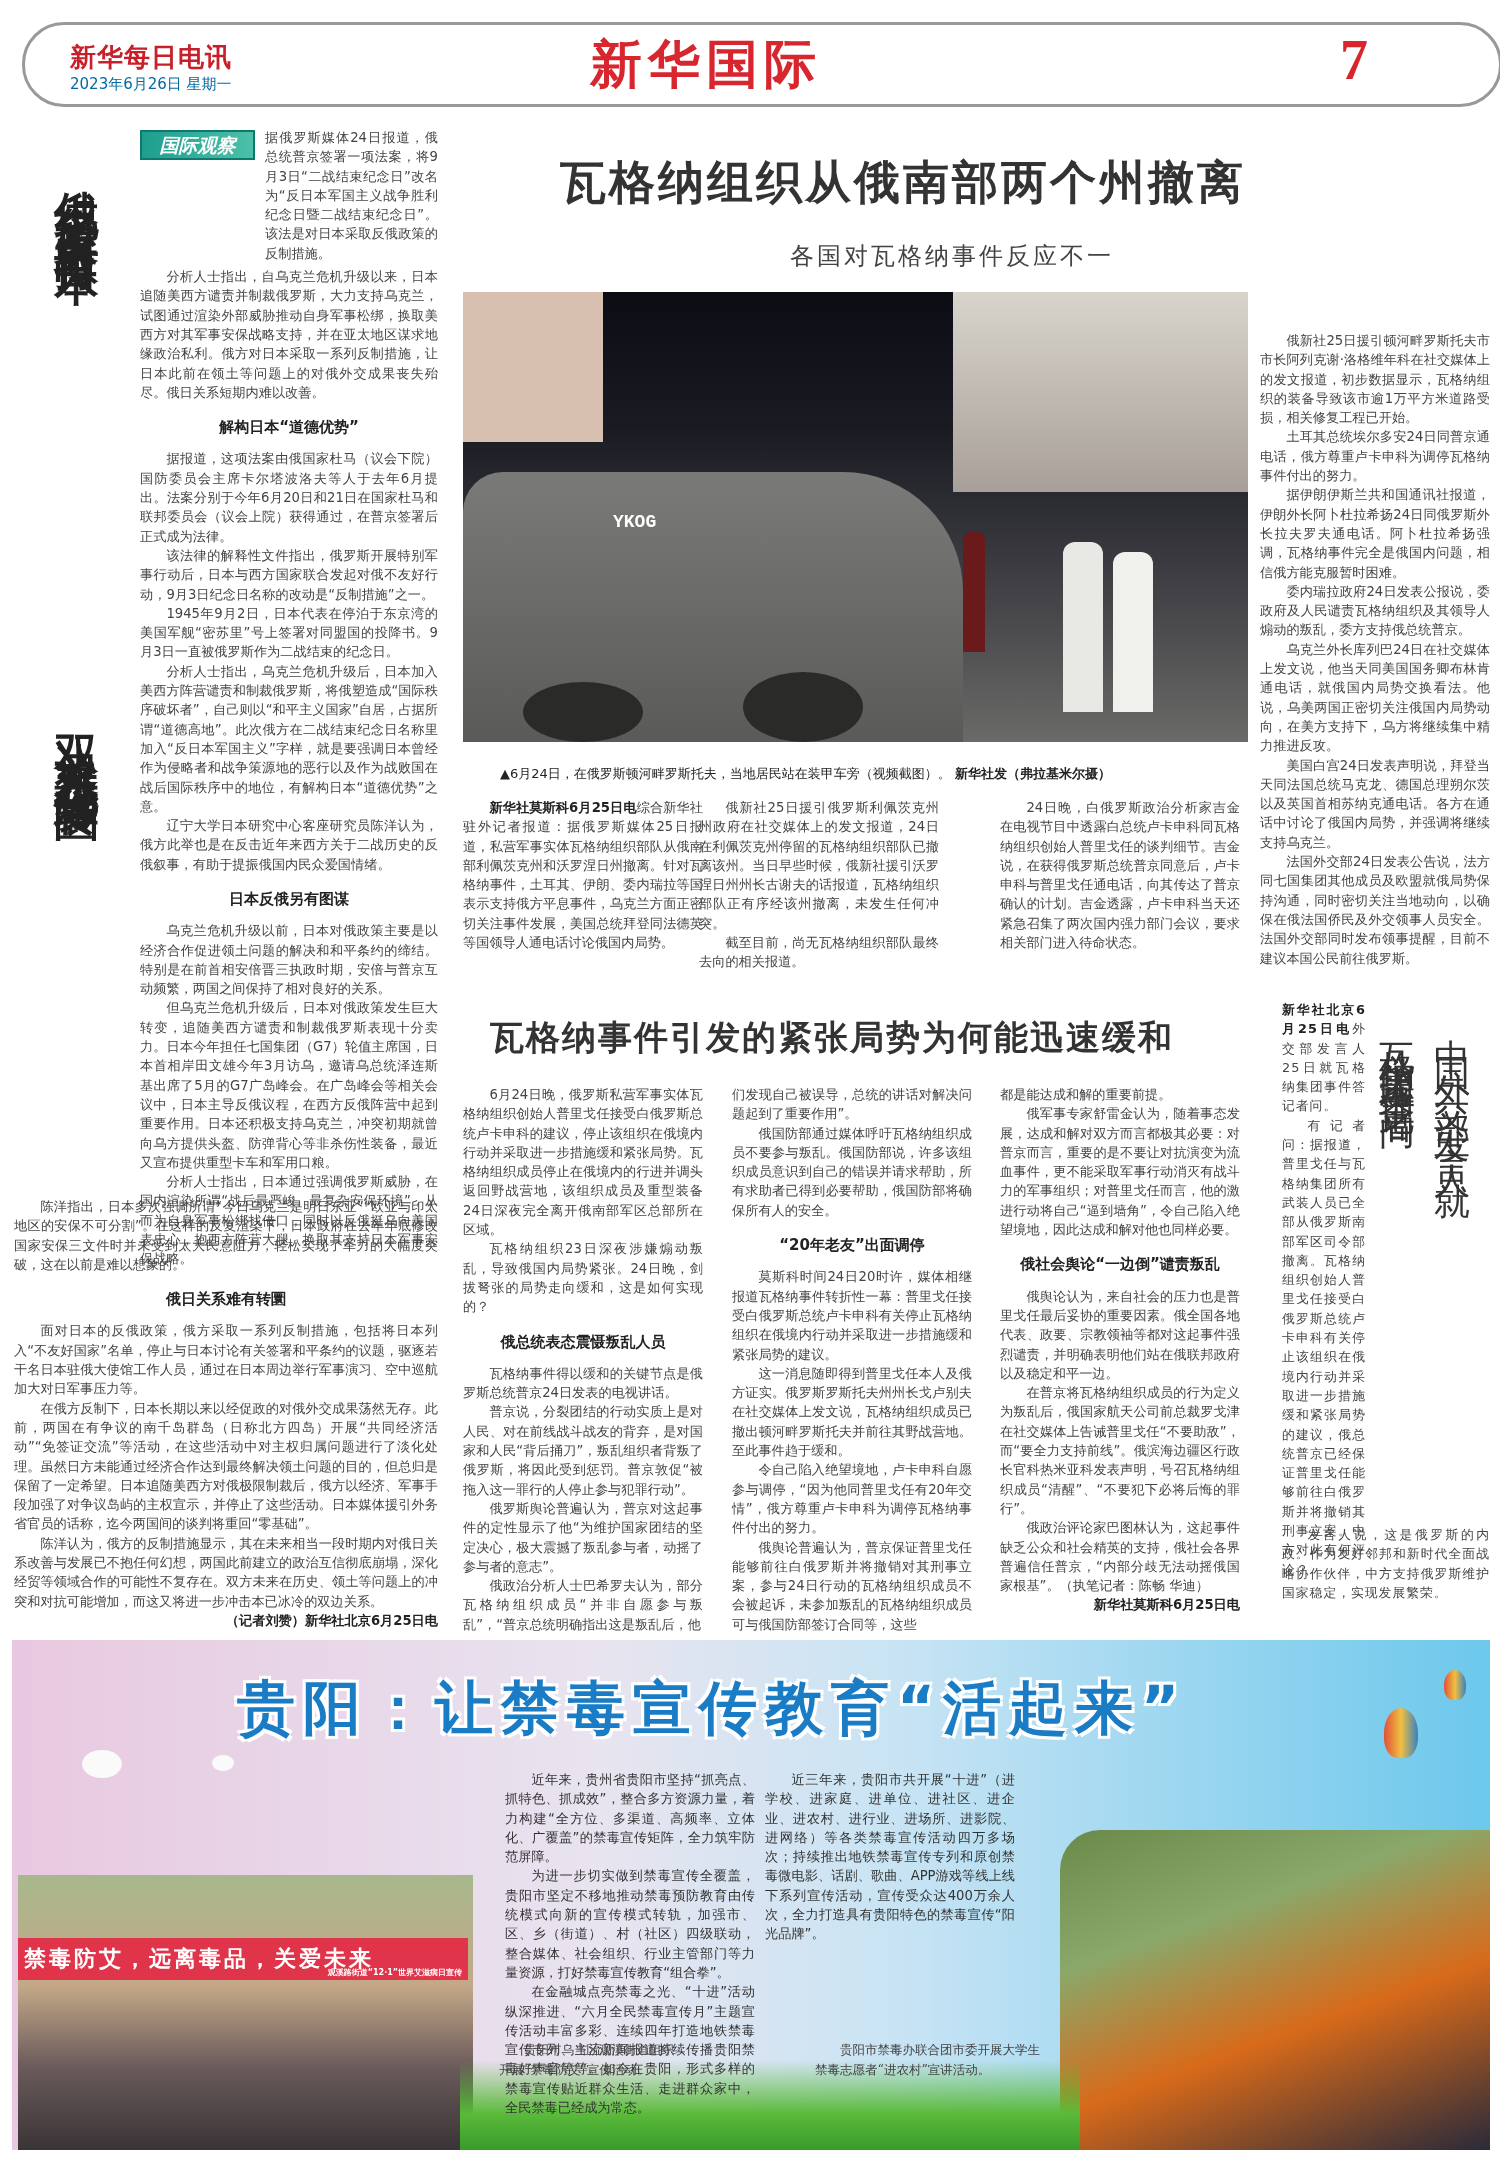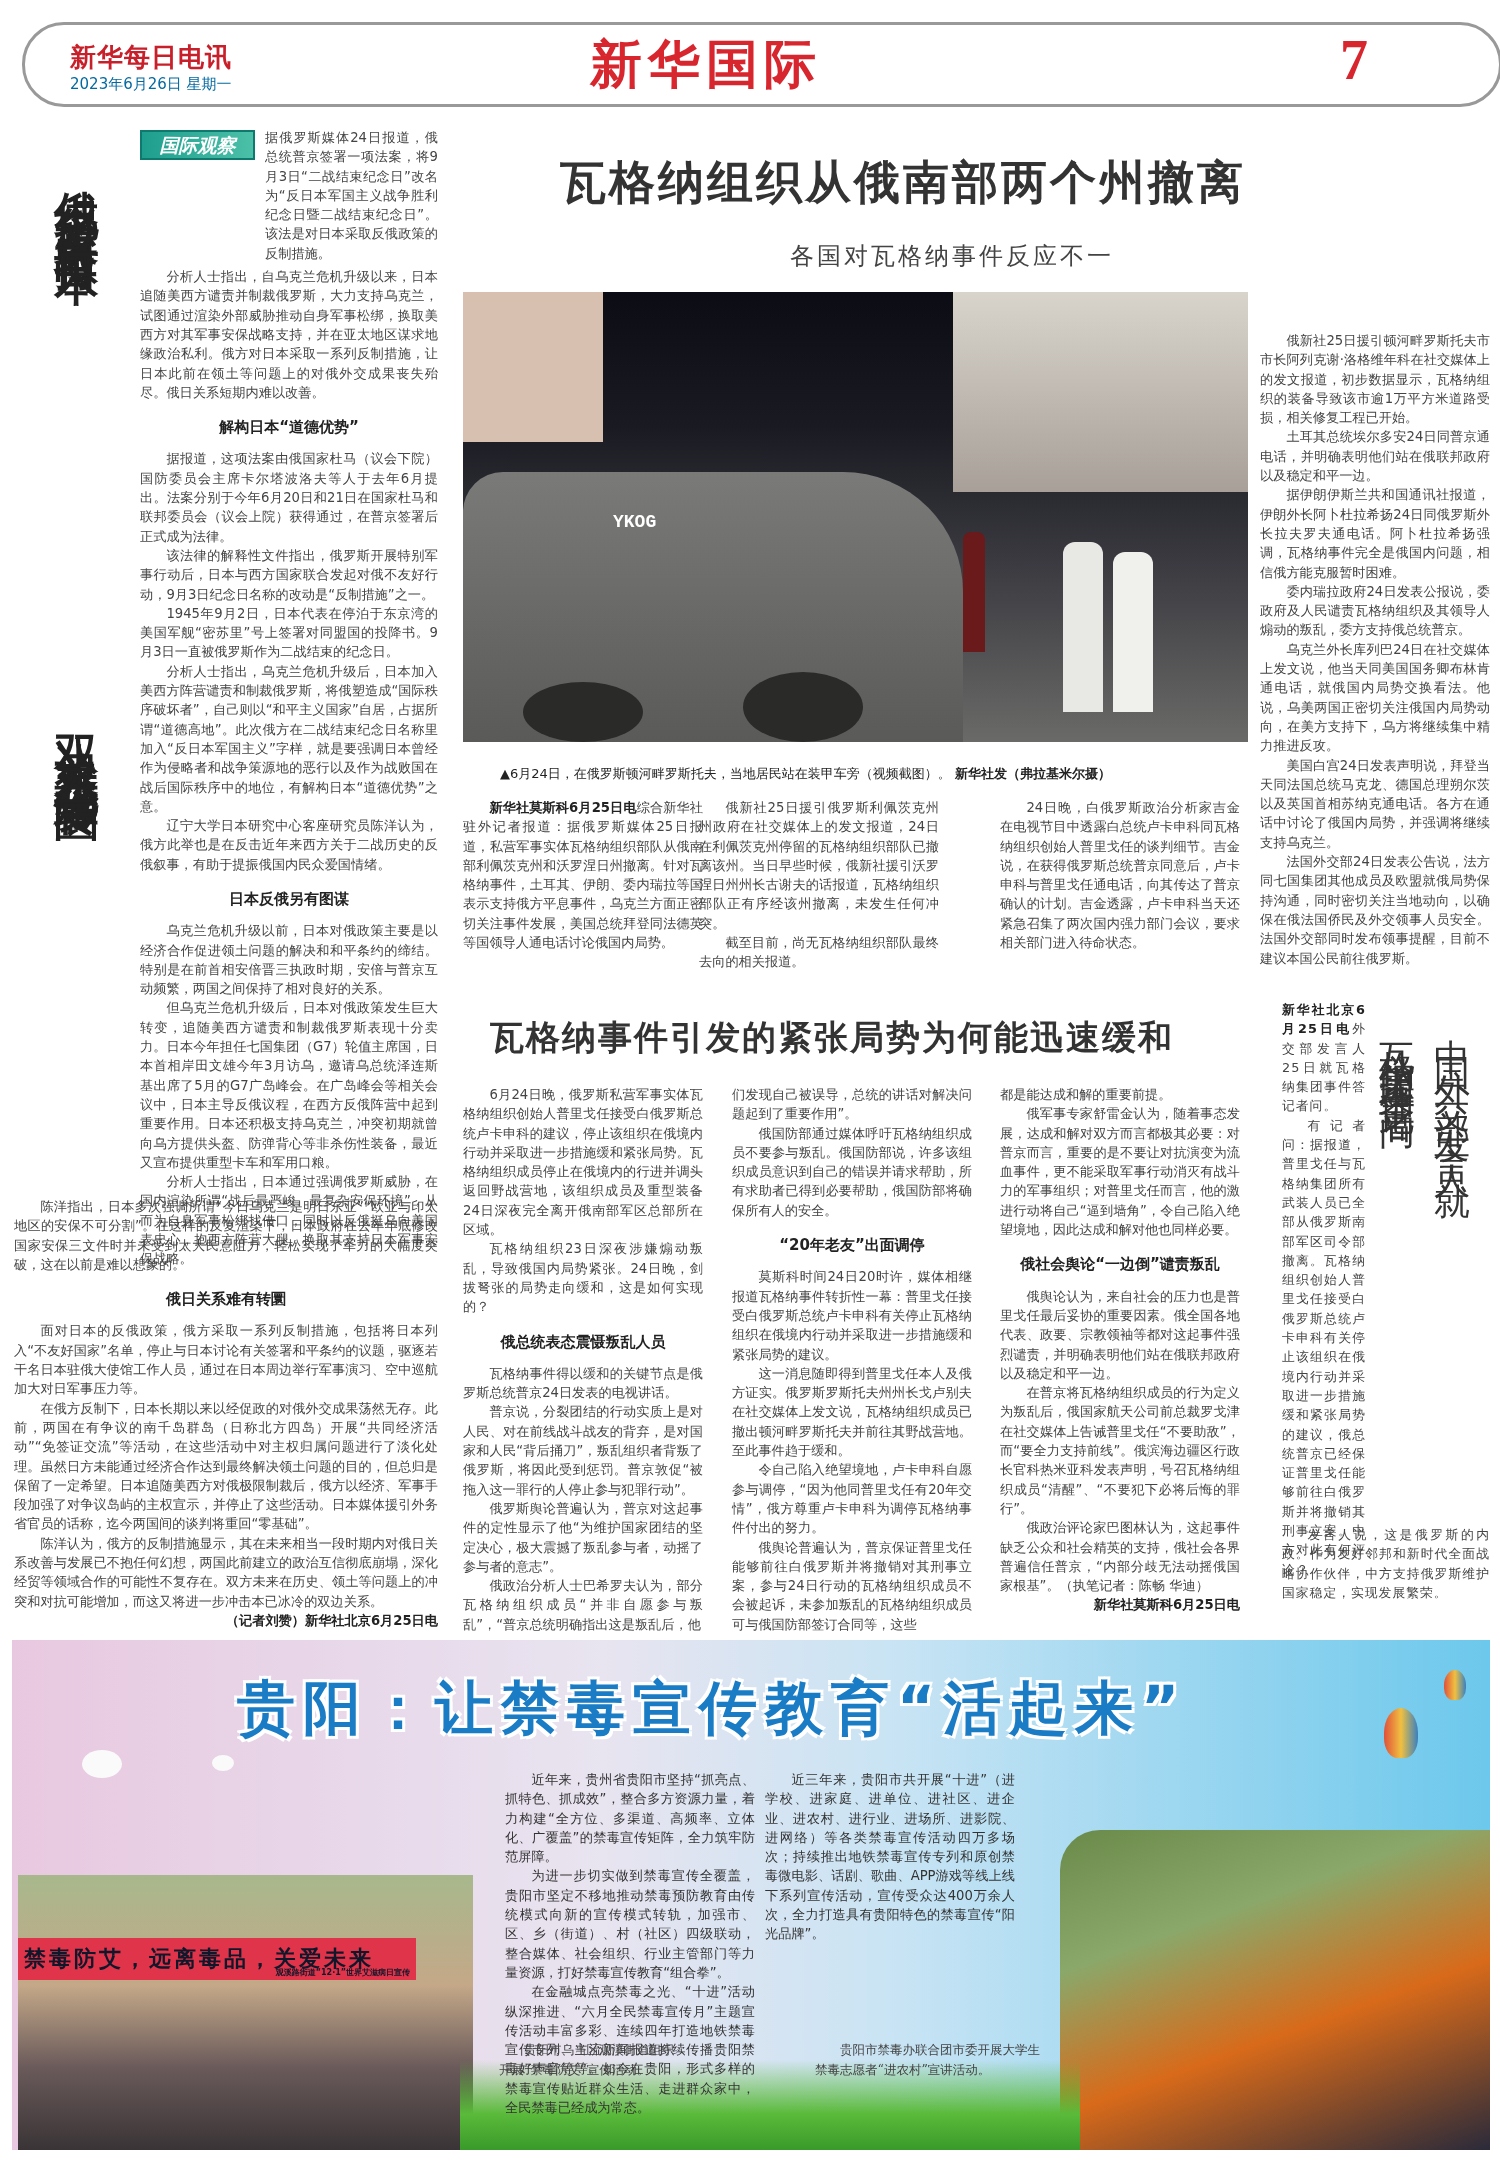--- a/index.html
+++ b/index.html
@@ -18,21 +18,21 @@
 .headline{left:560px;top:152px;font-size:46px;font-weight:bold;color:#333;letter-spacing:3px;font-family:"DejaVu Serif",serif}
 .subtitle{left:790px;top:240px;font-size:24px;color:#444;letter-spacing:3px;font-family:"DejaVu Sans",sans-serif}
 .photo{left:463px;top:292px;width:785px;height:450px;background:linear-gradient(180deg,#0c0c14 0%,#1a1a22 30%,#3a3a40 60%,#6a6a68 100%);overflow:hidden}
 .caption{left:500px;top:765px;font-size:13px;color:#222;font-family:"DejaVu Sans",sans-serif}
 .h2{left:490px;top:1015px;font-size:34px;font-weight:bold;color:#333;letter-spacing:2px;font-family:"DejaVu Serif",serif}
 .ad{left:12px;top:1640px;width:1478px;height:510px;background:linear-gradient(90deg,#e8c8e0 0%,#e8e4f0 40%,#c8e4f4 60%,#6cc8ec 100%);overflow:hidden}
 .ad-title{left:225px;top:30px;font-size:58px;font-weight:bold;color:#1a7cc4;letter-spacing:8px;font-family:"DejaVu Sans",sans-serif;text-shadow:3px 3px 0 #fff,-3px -3px 0 #fff,3px -3px 0 #fff,-3px 3px 0 #fff}
 .ad-text{font-size:13.2px;line-height:19.3px;color:#333;font-family:"DejaVu Sans",sans-serif;text-align:justify}
 .ad-text p{text-indent:2em}
 .ad-cap{font-size:12.5px;line-height:20px;color:#444;font-family:"DejaVu Serif",serif}
-.banner{left:18px;top:1938px;width:398px;height:42px;background:#e0344a;color:#0f172a;font-weight:bold;font-size:22px;line-height:42px;padding-left:6px;font-family:"DejaVu Sans",sans-serif;letter-spacing:3px}
+.banner{left:18px;top:1938px;width:450px;height:42px;background:#e0344a;color:#ffffff;font-weight:bold;font-size:22px;line-height:42px;padding-left:6px;font-family:"DejaVu Sans",sans-serif;letter-spacing:3px}
 .banner small{position:absolute;right:6px;bottom:2px;font-size:8px;letter-spacing:0;line-height:10px}
 .pic-left{left:18px;top:1875px;width:455px;height:275px;background:linear-gradient(180deg,#a8b88c 0%,#c4a888 40%,#6a5a5a 70%,#3a3436 100%)}
 .pic-right{left:1060px;top:1830px;width:430px;height:320px;background:linear-gradient(160deg,#6a8a4a 0%,#8aa86a 30%,#d86a1a 60%,#2a2a3a 100%);border-radius:40px 0 0 0}
 .grass{left:460px;top:2060px;width:620px;height:90px;background:linear-gradient(180deg,rgba(120,200,80,0) 0%,#5aba3a 60%,#3a9a2a 100%)}
 </style>
 </head>
 <body>
 
 <div class="abs masthead"></div>
 <div class="abs brand">新华每日电讯</div>
@@ -95,21 +95,21 @@
 <div class="abs body-text" style="left:699px;top:798px;width:240px;">
   <p>俄新社25日援引俄罗斯利佩茨克州州政府在社交媒体上的发文报道，24日在利佩茨克州停留的瓦格纳组织部队已撤离该州。当日早些时候，俄新社援引沃罗涅日州州长古谢夫的话报道，瓦格纳组织部队正有序经该州撤离，未发生任何冲突。</p>
   <p>截至目前，尚无瓦格纳组织部队最终去向的相关报道。</p>
 </div>
 <div class="abs body-text" style="left:1000px;top:798px;width:240px;">
   <p>24日晚，白俄罗斯政治分析家吉金在电视节目中透露白总统卢卡申科同瓦格纳组织创始人普里戈任的谈判细节。吉金说，在获得俄罗斯总统普京同意后，卢卡申科与普里戈任通电话，向其传达了普京确认的计划。吉金透露，卢卡申科当天还紧急召集了两次国内强力部门会议，要求相关部门进入待命状态。</p>
 </div>
 
 <div class="abs body-text" style="left:1260px;top:287px;width:230px;margin-top:44px;">
   <p>俄新社25日援引顿河畔罗斯托夫市市长阿列克谢·洛格维年科在社交媒体上的发文报道，初步数据显示，瓦格纳组织的装备导致该市逾1万平方米道路受损，相关修复工程已开始。</p>
-  <p>土耳其总统埃尔多安24日同普京通电话，并明确表明他们站在俄联邦政府以及稳定和平一边。</p>
+  <p>土耳其总统埃尔多安24日同普京通电话，俄方尊重卢卡申科为调停瓦格纳事件付出的努力。</p>
   <p>据伊朗伊斯兰共和国通讯社报道，伊朗外长阿卜杜拉希扬24日同俄罗斯外长拉夫罗夫通电话。阿卜杜拉希扬强调，瓦格纳事件完全是俄国内问题，相信俄方能克服暂时困难。</p>
   <p>委内瑞拉政府24日发表公报说，委政府及人民谴责瓦格纳组织及其领导人煽动的叛乱，委方支持俄总统普京。</p>
   <p>乌克兰外长库列巴24日在社交媒体上发文说，他当天同美国国务卿布林肯通电话，就俄国内局势交换看法。他说，乌美两国正密切关注俄国内局势动向，在美方支持下，乌方将继续集中精力推进反攻。</p>
   <p>美国白宫24日发表声明说，拜登当天同法国总统马克龙、德国总理朔尔茨以及英国首相苏纳克通电话。各方在通话中讨论了俄国内局势，并强调将继续支持乌克兰。</p>
   <p>法国外交部24日发表公告说，法方同七国集团其他成员及欧盟就俄局势保持沟通，同时密切关注当地动向，以确保在俄法国侨民及外交领事人员安全。法国外交部同时发布领事提醒，目前不建议本国公民前往俄罗斯。</p>
 </div>
 
 <div class="abs h2">瓦格纳事件引发的紧张局势为何能迅速缓和</div>
 
 <div class="abs body-text" style="left:463px;top:1085px;width:240px;">

